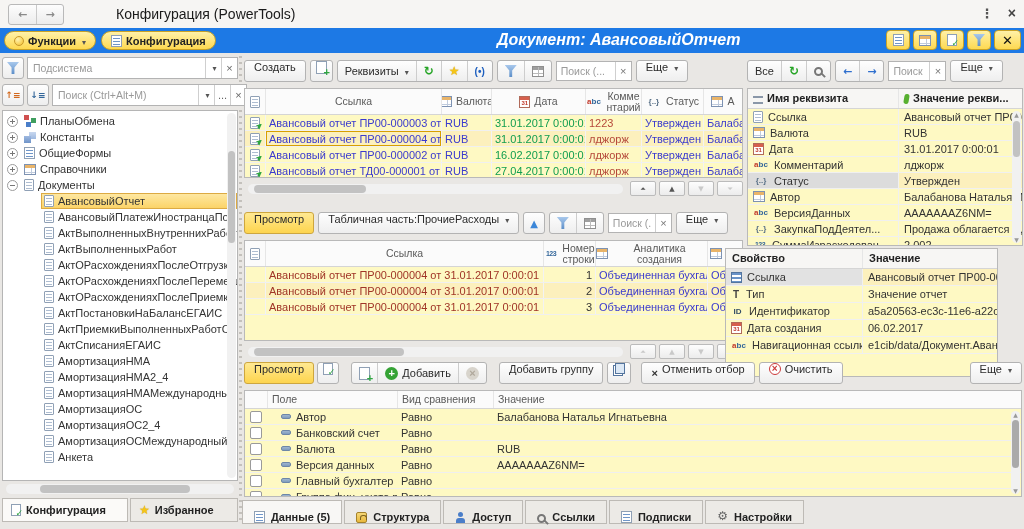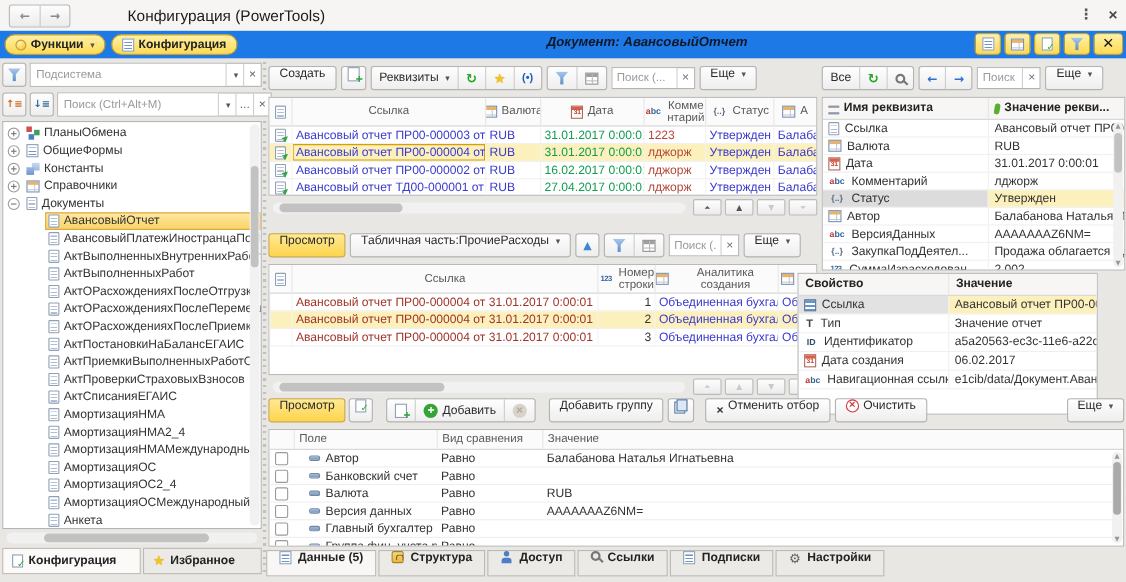--- a/index.html
+++ b/index.html
@@ -14,21 +14,21 @@
 .gi-back::after{content:"←"}.gi-fwd::after{content:"→"}
 .wtitle{position:absolute;left:116px;top:6px;font-size:14px;color:#1a1a1a}
 .wctrl{position:absolute;right:8px;top:5px;display:flex;gap:14px;align-items:center}
 .kebab::after{content:"⋮";color:#555;font-weight:bold;font-size:13px}
 .wclose::after{content:"×";color:#444;font-size:14px;font-weight:bold}
 
 .bluebar{position:absolute;left:0;top:28px;width:1024px;height:25px;background:#1d79e5;display:flex;align-items:center;padding:0 4px}
 .pill{height:19px;display:inline-flex;align-items:center;gap:4px;padding:0 9px;border:1px solid #c9a227;border-radius:10px;background:linear-gradient(#fff1a8,#fed951);font-weight:bold;color:#222;margin-right:5px}
 .yellowdot{width:10px;height:10px;border-radius:50%;background:radial-gradient(circle at 35% 30%,#fff3b0,#f4c028);border:1px solid #c9992c}
 .caret::after{content:"▾";font-family:"DejaVu Sans",sans-serif;font-size:8px;color:#555;margin-left:2px}
-.ctx-title{position:absolute;left:497px;top:3px;font-weight:bold;font-style:italic;font-size:12px;color:#0f172a}
+.ctx-title{position:absolute;left:497px;top:3px;font-weight:bold;font-style:italic;font-size:16px;color:#ffffff}
 .bbtns{position:absolute;right:3px;top:2px;display:flex;gap:3px;align-items:center}
 .bbtn{width:24px;height:20px;border:1px solid #c9a227;border-radius:4px;background:linear-gradient(#fff1a8,#fed951);display:flex;align-items:center;justify-content:center}
 .bbtn-close{width:27px}
 .gi-xbig::after{content:"✕";font-weight:bold;font-size:13px;color:#111;font-family:"DejaVu Sans",sans-serif}
 
 .btn{height:22px;border:1px solid #b3b3b3;border-radius:3px;background:linear-gradient(#fefefe,#eeeeee);display:inline-flex;gap:4px;padding:0 9px;color:#2b2b2b;flex:none}
 .btn.yellow{background:linear-gradient(#ffe992,#fdd44d);border-color:#cda63e}
 .grp{display:inline-flex;border:1px solid #b3b3b3;border-radius:3px;background:linear-gradient(#fefefe,#eeeeee);height:22px;align-items:stretch;flex:none}
 .grp>.seg{display:inline-flex;align-items:center;gap:4px;padding:0 7px;border-left:1px solid #cdcdcd}
 .grp>.seg:first-child{border-left:none}
@@ -123,21 +123,21 @@
 .vscroll{position:absolute;width:9px;background:#f1f1f1;border-radius:5px}
 .vthumb{position:absolute;left:1px;width:7px;border-radius:4px;background:#c2c2c2}
 .varr{position:absolute;left:0;width:9px;text-align:center;font-size:6px;color:#999;font-family:"DejaVu Sans",sans-serif}
 .hscrollrow{height:12px;display:flex;align-items:center;margin-top:2px}
 .hscroll{flex:1;height:10px;background:#f1f1f1;border-radius:5px;position:relative;margin:0 4px}
 .hthumb{position:absolute;top:1px;height:8px;border-radius:4px;background:#c2c2c2}
 .stabs{height:24px;display:flex;margin-top:3px;gap:2px}
 .stab{flex:1;display:flex;align-items:center;justify-content:flex-start;gap:5px;padding:0 8px;border:1px solid #bdbab5;background:#eceae6;font-weight:bold;color:#222}
 .stab.active{background:#fbfaf8}
 
-.pane{position:absolute;background:#ffffff;border:1px solid #b9b9b9;overflow:hidden}
+.pane{position:absolute;background:#fef9c3;border:1px solid #b9b9b9;overflow:hidden}
 .hdrcell{display:flex;align-items:center;justify-content:center;gap:4px;color:#5a5a5a;font-size:10.5px;text-align:center;border-left:1px solid #e6e6e6;overflow:hidden;line-height:11px}
 .hdrcell:first-child{border-left:none}
 
 .dl-head{display:grid;grid-template-columns:20px 176px 50px 94px 56px 62px 1fr;height:26px;background:#fbfbfb;border-bottom:1px solid #d5d5d5}
 .dlrow{display:grid;grid-template-columns:20px 176px 50px 94px 56px 62px 1fr;height:16px;border-bottom:1px solid #f0f0f0}
 .dc{display:flex;align-items:center;padding:0 3px;white-space:nowrap;overflow:hidden;border-left:1px solid #f3f3f3}
 .dc:first-child{border-left:none;justify-content:center;padding:0}
 .c-link{color:#3a3ace}.c-cur{color:#3a3ace}.c-date{color:#0f9d4f}.c-com{color:#b5483a}.c-status{color:#3a3ace}.c-author{color:#3a3ace}
 .dlrow.sel{background:#fcf0bd}
 .dlrow.sel .c-link{box-shadow:inset 0 0 0 1px #d89f00}
@@ -170,21 +170,21 @@
 .prow.sel .avalue{background:#fcf0bd}
 
 .f-head{display:grid;grid-template-columns:22px 130px 96px 1fr;height:18px;background:#fbfbfb;border-bottom:1px solid #d5d5d5}
 .f-head .hdrcell{justify-content:flex-start;padding:0 4px}
 .frow{display:grid;grid-template-columns:22px 130px 96px 1fr;height:16px;border-bottom:1px solid #efefef}
 .fcell{display:flex;align-items:center;gap:5px;padding:0 4px;white-space:nowrap;overflow:hidden;color:#333}
 .fchk{justify-content:center}
 .ffield{padding-left:14px}
 
 .btabs{position:absolute;left:242px;top:500px;width:780px;height:24px;display:flex;gap:2px}
-.btab{display:flex;align-items:flex-start;gap:6px;padding:0 11px;border:1px solid #bdbab5;background:#eceae6;font-weight:bold;color:#222;flex:none}
+.btab{display:flex;align-items:flex-end;gap:6px;padding:0 11px;border:1px solid #bdbab5;background:#eceae6;font-weight:bold;color:#222;flex:none}
 .btab.active{background:#f8f7f5}
 .lbl{white-space:nowrap}
 </style>
 </head>
 <body>
 
 <div class="titlebar">
   <div class="navgrp">
     <div class="navb gi-back"></div>
     <div class="navb gi-fwd"></div>
@@ -264,36 +264,36 @@
         <span class="exp plus"></span>
         <span class="thl">
           <span class="ic ic-exchange"></span>
           <span class="tlabel">ПланыОбмена</span>
         </span>
       </div>
 
       <div class="trow">
         <span class="exp plus"></span>
         <span class="thl">
+          <span class="ic ic-const"></span>
+          <span class="tlabel">Константы</span>
+        </span>
+      </div>
+
+      <div class="trow">
+        <span class="exp plus"></span>
+        <span class="thl">
           <span class="ic ic-form2"></span>
           <span class="tlabel">ОбщиеФормы</span>
         </span>
       </div>
 
       <div class="trow">
         <span class="exp plus"></span>
         <span class="thl">
-          <span class="ic ic-const"></span>
-          <span class="tlabel">Константы</span>
-        </span>
-      </div>
-
-      <div class="trow">
-        <span class="exp plus"></span>
-        <span class="thl">
           <span class="ic ic-tbl"></span>
           <span class="tlabel">Справочники</span>
         </span>
       </div>
 
       <div class="trow">
         <span class="exp minus"></span>
         <span class="thl">
           <span class="ic ic-doc"></span>
           <span class="tlabel">Документы</span>
@@ -365,27 +365,20 @@
       </div>
 
       <div class="trow child">
         <span class="exp"></span>
         <span class="thl">
           <span class="ic ic-doc"></span>
           <span class="tlabel">АктПриемкиВыполненныхРаботОк</span>
         </span>
       </div>
 
-      <div class="trow child">
-        <span class="exp"></span>
-        <span class="thl">
-          <span class="ic ic-doc"></span>
-          <span class="tlabel">АктПроверкиСтраховыхВзносов</span>
-        </span>
-      </div>
 
       <div class="trow child">
         <span class="exp"></span>
         <span class="thl">
           <span class="ic ic-doc"></span>
           <span class="tlabel">АктСписанияЕГАИС</span>
         </span>
       </div>
 
       <div class="trow child">

